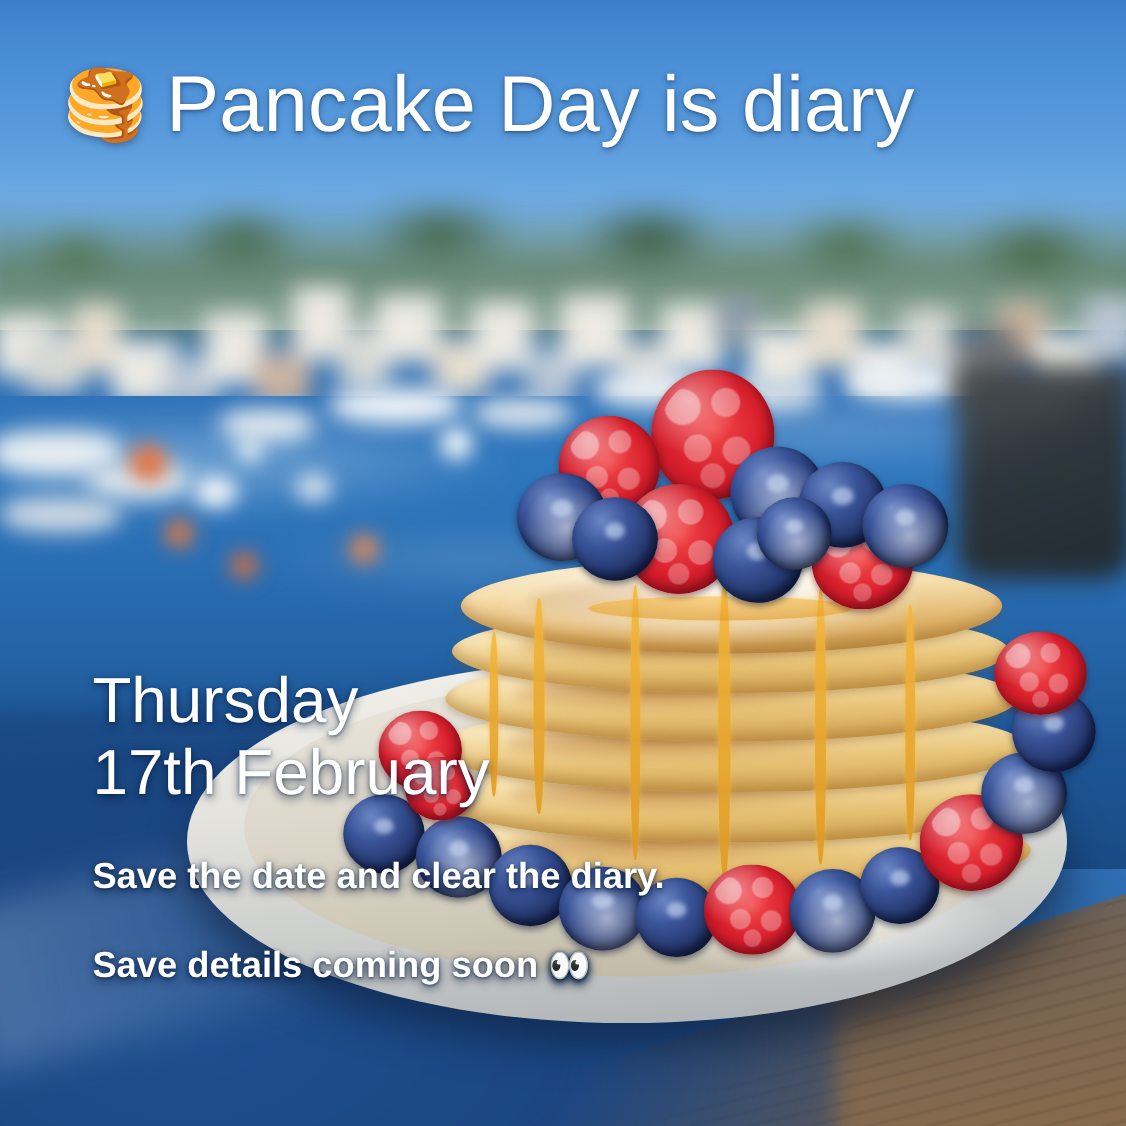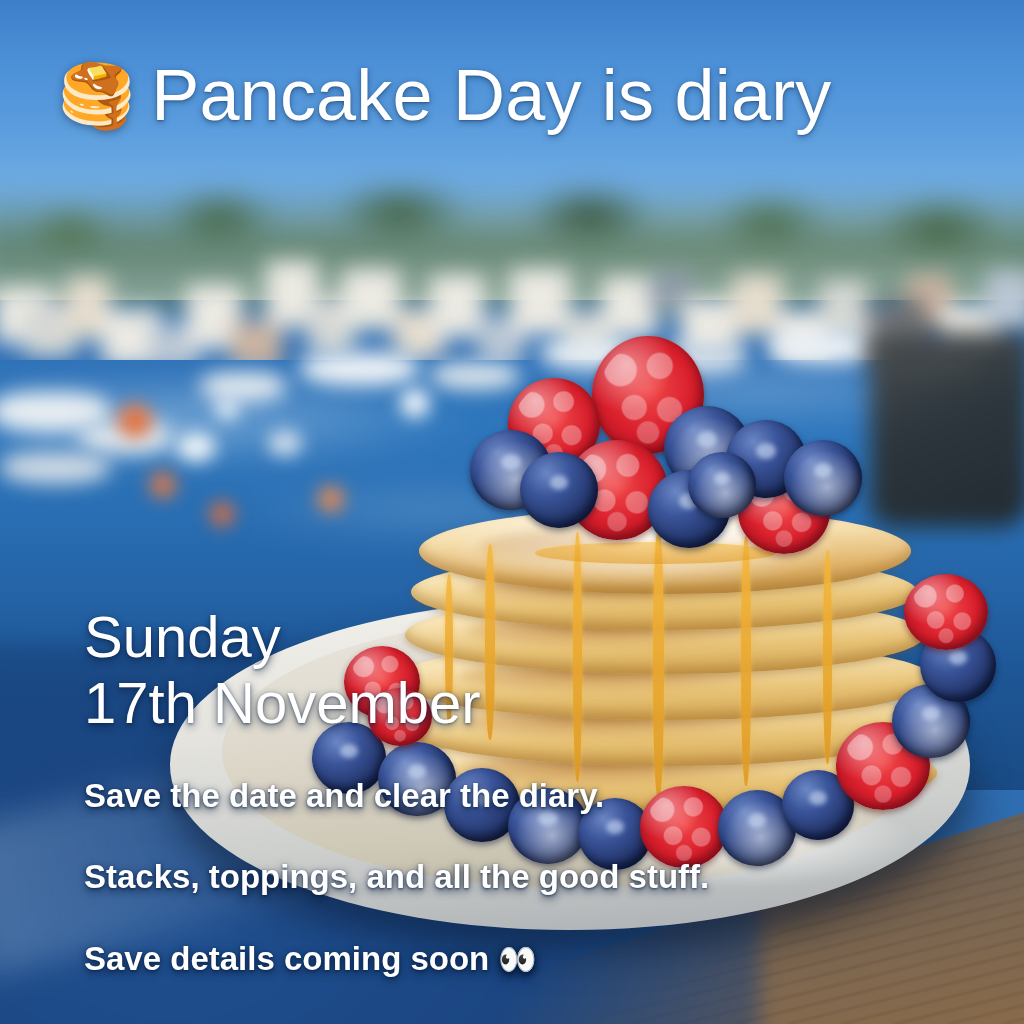--- a/index.html
+++ b/index.html
@@ -462,26 +462,25 @@
       <div class="berry raspberry" style="left:368px; top:688px; width:64px; height:58px;"></div>
     </div>
   </div>
 
   <div class="title-row">
     <span class="pancake-emoji">🥞</span>
     <span class="poster-title">Pancake Day is diary</span>
   </div>
 
   <div class="info-block">
-    <div class="date-line">Sunday</div>
-    <div class="date-line">17th November</div>
+    <div class="date-line">Thursday</div>
+    <div class="date-line">17th February</div>
 
     <div class="body-line first">Save the date and clear the diary.</div>
 
-    <div class="body-line">Stacks, toppings, and all the good stuff.</div>
 
     <div class="body-line">
       <span>Save details coming soon</span>
       <span class="eyes-emoji">👀</span>
     </div>
   </div>
 
 </div>
 
 </body></html>

